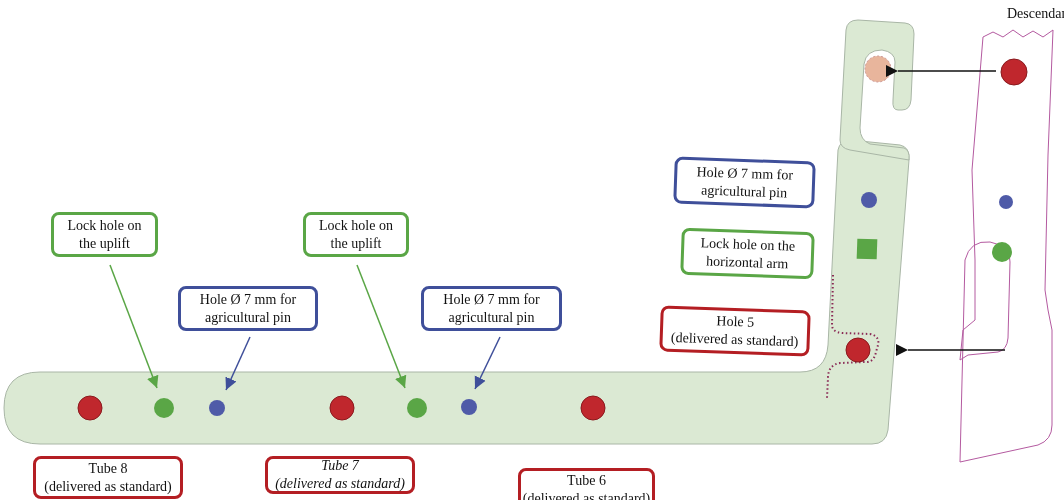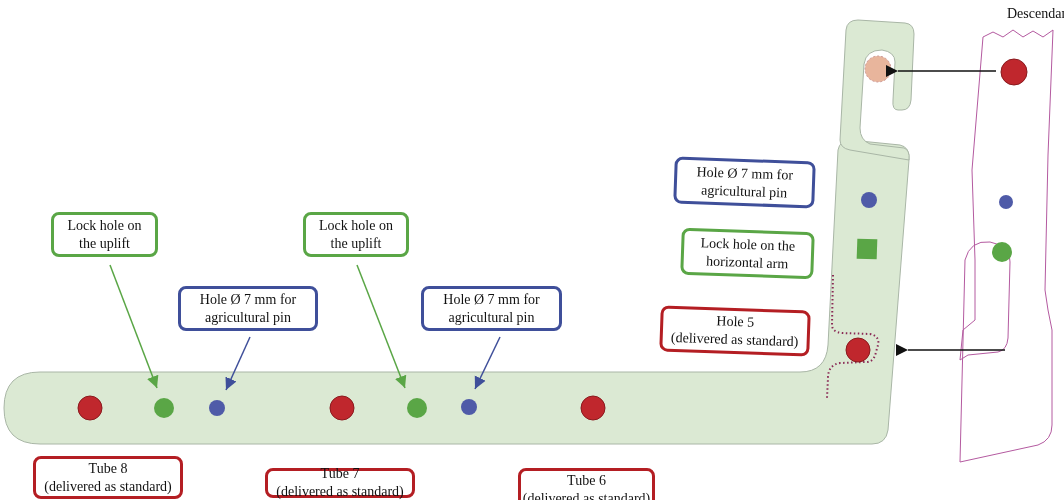--- a/index.html
+++ b/index.html
@@ -99,21 +99,21 @@
 <div class="label-box red" style="left:660px; top:308px; width:150px; height:46px; transform:rotate(2deg);">
   <span>Hole 5</span>
   <span>(delivered as standard)</span>
 </div>
 
 <div class="label-box red" style="left:16px; top:456px; width:150px; height:43px;margin-left:17px;">
   <span>Tube 8</span>
   <span>(delivered as standard)</span>
 </div>
 
-<div class="label-box red" style="left:265px; top:468px; width:150px; height:30px;">
+<div class="label-box red" style="left:265px; top:456px; width:150px; height:38px;font-style:italic;">
   <span>Tube 7</span>
   <span>(delivered as standard)</span>
 </div>
 
 <div class="label-box red" style="left:518px; top:456px; width:137px; height:43px;margin-top:12px;">
   <span>Tube 6</span>
   <span>(delivered as standard)</span>
 </div>
 
 </body></html>

